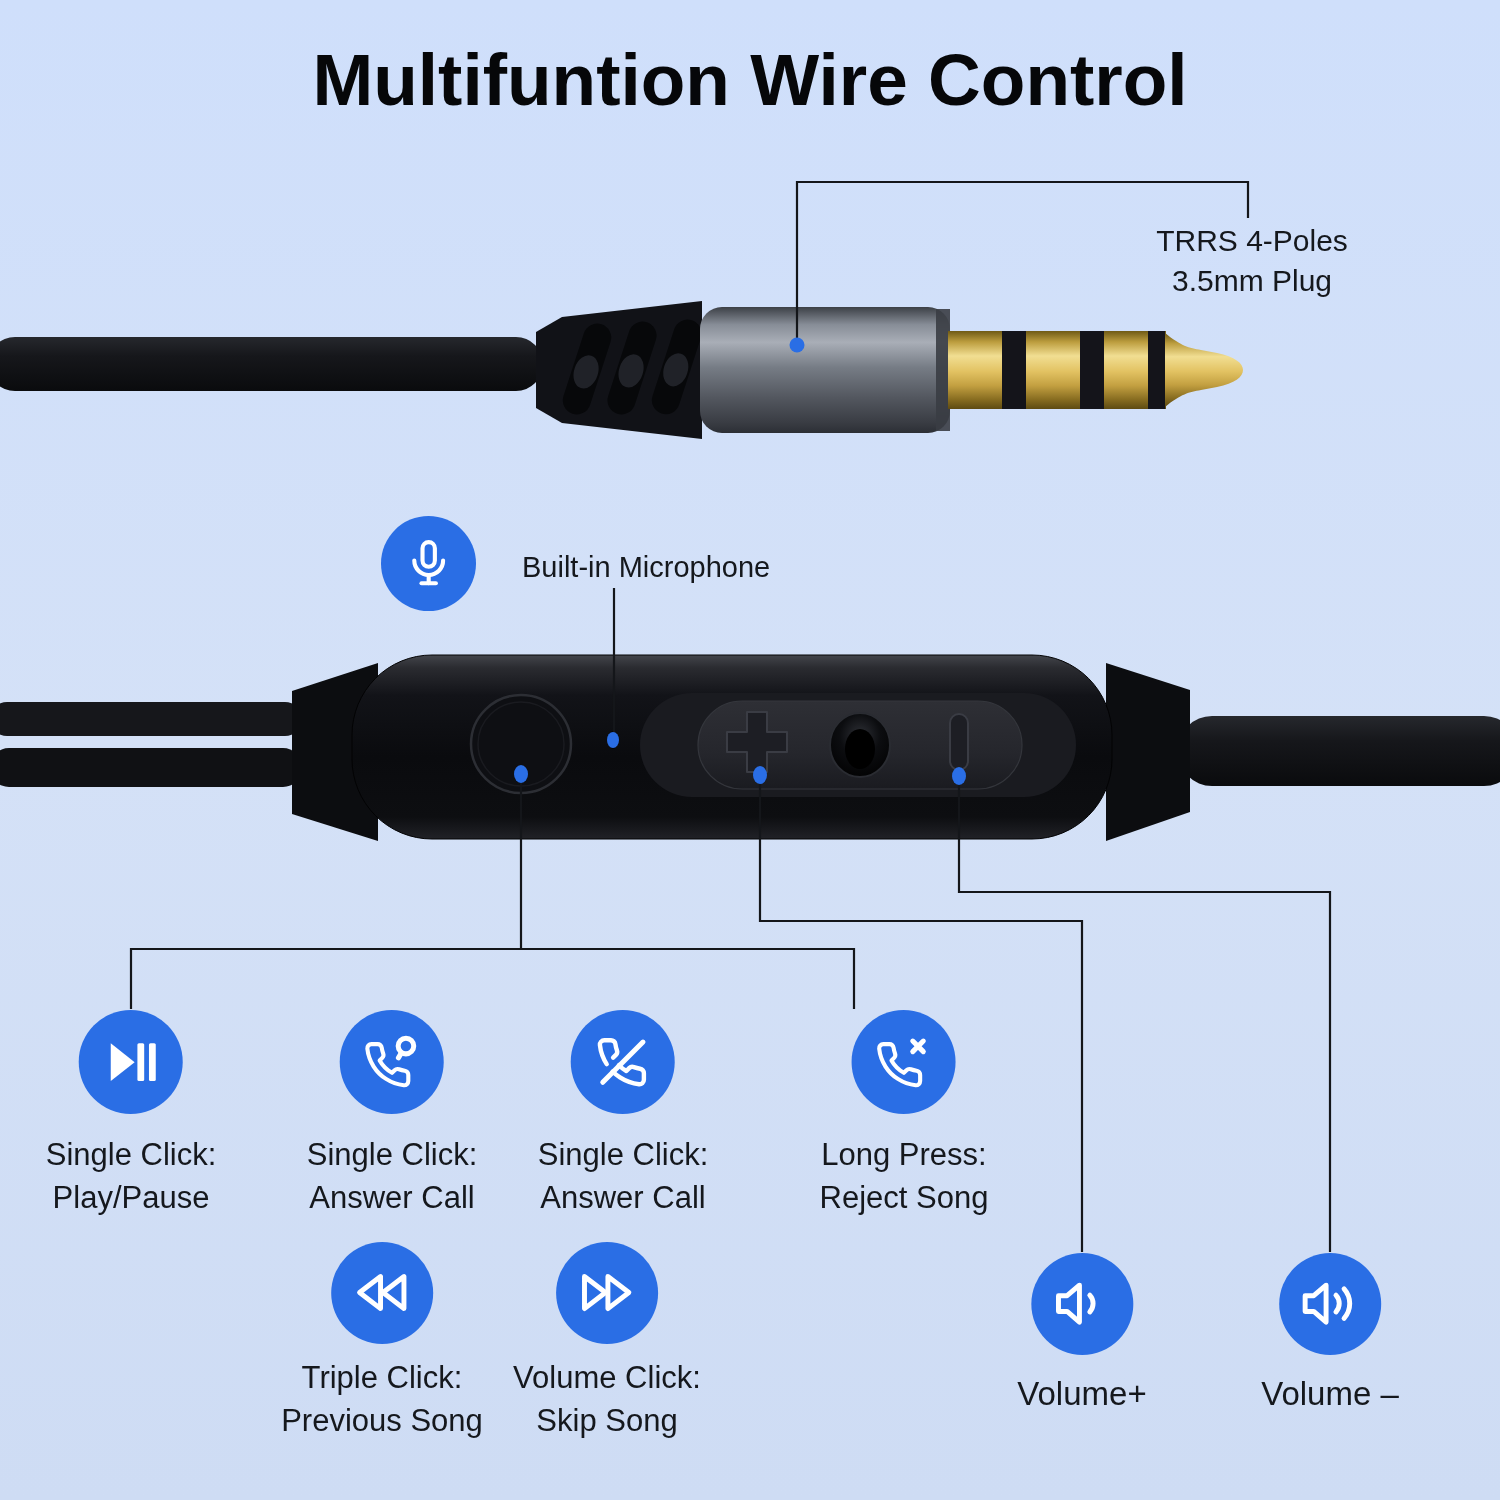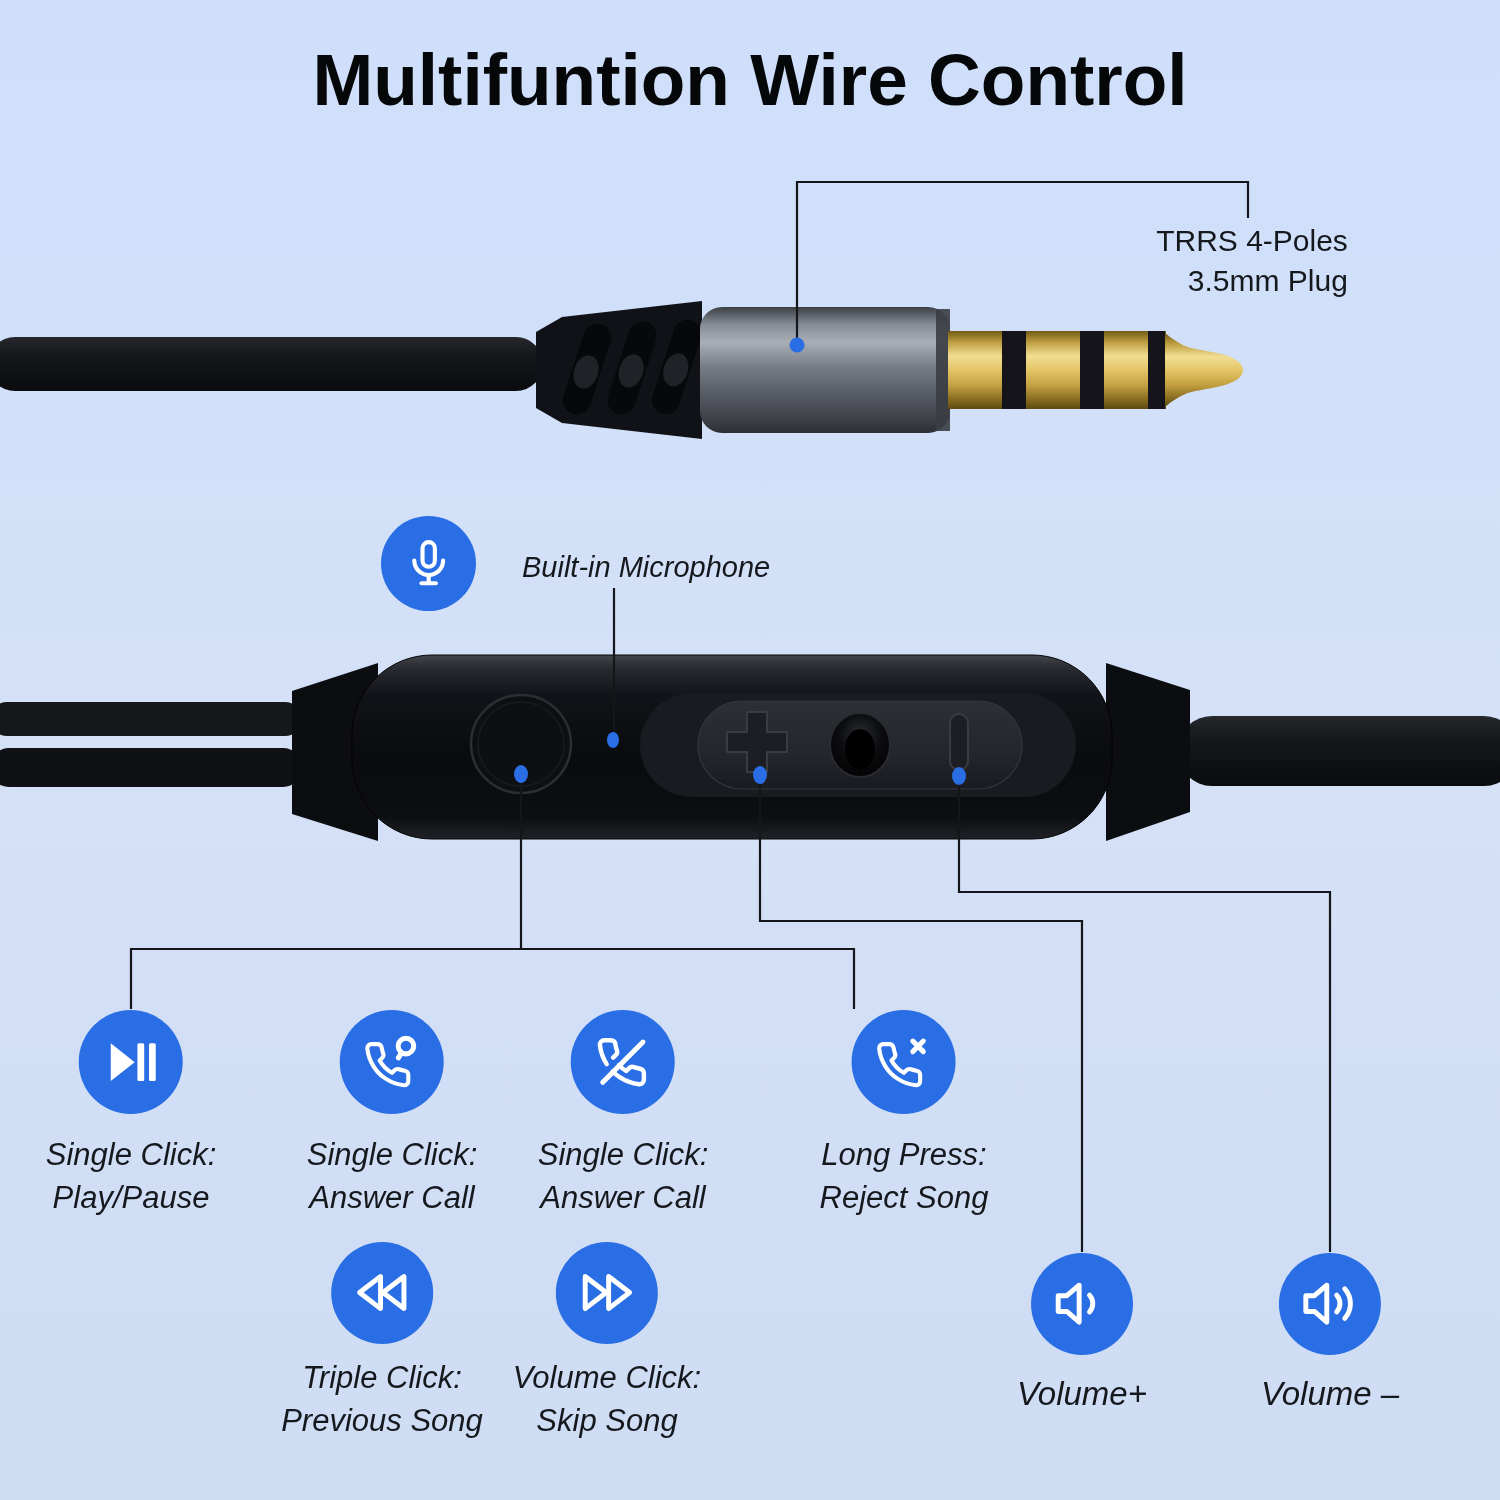--- a/index.html
+++ b/index.html
@@ -20,46 +20,46 @@
   .title{
     position:absolute;left:0;right:0;top:38px;margin:0;
     text-align:center;font-size:73px;font-weight:700;color:#060709;
     letter-spacing:0;
   }
   .plug-label{
     position:absolute;left:1252px;top:221px;transform:translateX(-50%);
     text-align:center;font-size:30px;line-height:40px;color:var(--text);
     white-space:nowrap;
   }
-  .plug-label span{display:block;text-align:right;}
+  .plug-label span{display:block;}
   .mic-badge{
     position:absolute;left:381px;top:516px;width:95px;height:95px;
     border-radius:50%;background:var(--accent);
     display:flex;align-items:center;justify-content:center;
   }
   .mic-label{
     position:absolute;left:522px;top:551px;
-    font-size:29px;color:var(--text);white-space:nowrap;font-style:italic;
+    font-size:29px;color:var(--text);white-space:nowrap;
   }
   .feature{
     position:absolute;transform:translateX(-50%);
     display:flex;flex-direction:column;align-items:center;
   }
   .badge{
     width:104px;height:104px;border-radius:50%;background:var(--accent);
     display:flex;align-items:center;justify-content:center;flex:none;
   }
   .badge.sm{width:102px;height:102px;}
   .badge svg{width:58%;height:58%;}
   .mic-badge svg{width:52%;height:52%;}
   .feature-label{
     margin-top:19px;text-align:center;font-size:31px;line-height:43px;
     color:var(--text);white-space:nowrap;
   }
-  .feature-label span{display:block;font-style:italic;}
+  .feature-label span{display:block;}
   .feature.row2 .feature-label{margin-top:12px;font-size:31px;}
   .feature.vol .feature-label{margin-top:17px;font-size:33px;}
 </style>
 </head>
 <body>
 
 <div class="page">
 
   <svg class="art" viewBox="0 0 1500 1500" aria-hidden="true">
     <defs>

